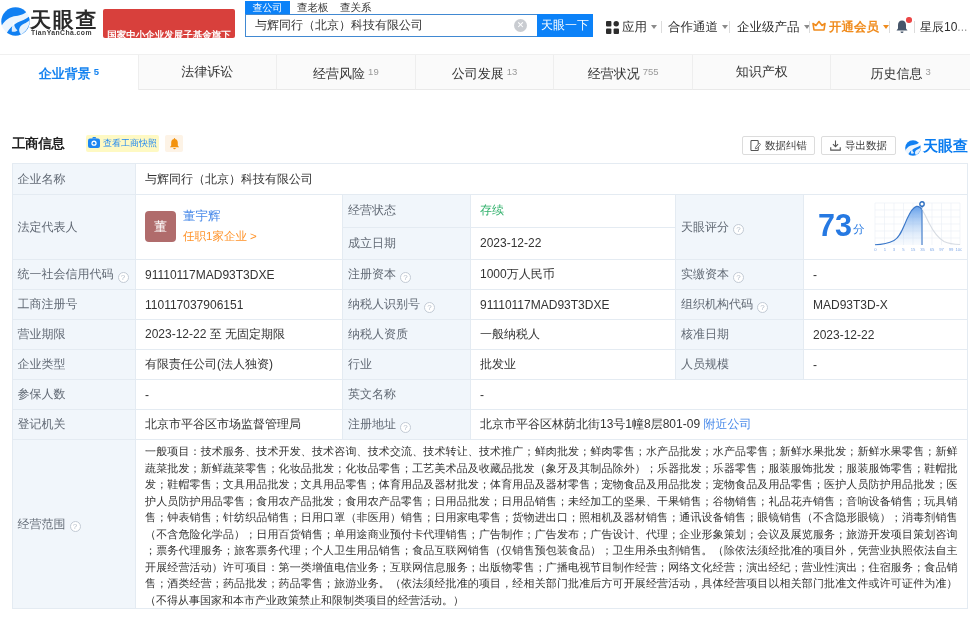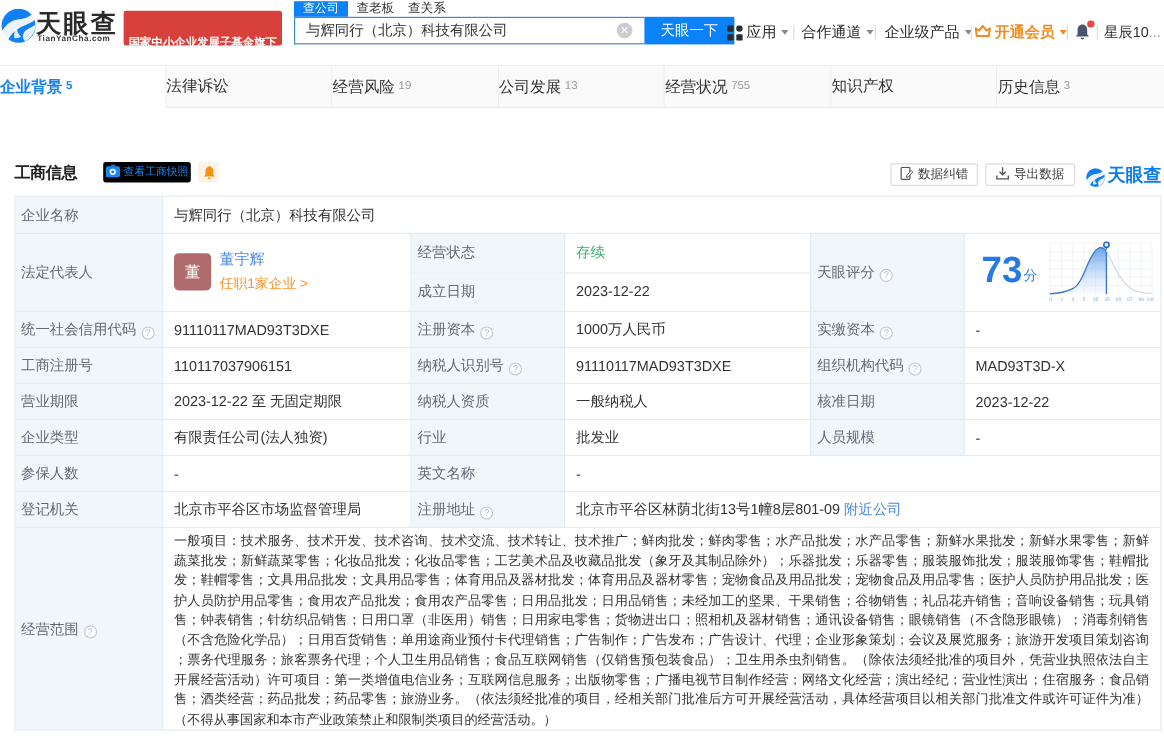--- a/index.html
+++ b/index.html
@@ -9,34 +9,34 @@
 #hdr{position:absolute;left:0;top:0;width:970px;height:54px;background:#fff}
 #logo-txt{position:absolute;left:30px;top:6px;font-size:21px;font-weight:bold;color:#2a2a2a;letter-spacing:1.8px;white-space:nowrap}
 #logo-sub{position:absolute;left:31px;top:28.5px;font-size:6.8px;font-weight:bold;color:#3a3a3a;letter-spacing:0.45px;white-space:nowrap}
 #redbox{position:absolute;left:103px;top:9px;width:132px;height:29px;background:#d8403c;border-radius:2px;color:#fff;text-align:center}
 #redbox .l1{font-size:9.5px;font-weight:bold;letter-spacing:0;margin-top:20px;white-space:nowrap}
 #redbox .l2{font-size:9.5px;font-weight:bold;letter-spacing:2.6px;margin-top:14px;white-space:nowrap;margin-left:2px}
 #stab{position:absolute;left:245px;top:1px;width:45px;height:28px;background:#0c82f8;color:#fff;font-size:10px;text-align:center;line-height:13px}
 .stab2{position:absolute;top:1px;color:#333;font-size:10.5px;line-height:13px}
 #sinput{position:absolute;left:245px;top:14px;width:292px;height:23px;border:1px solid #4189d2;border-right:none;background:#fff;font-size:12px;color:#333;line-height:21px;padding-left:9px}
 #sclear{position:absolute;left:514px;top:19px;width:13px;height:13px;border-radius:50%;background:#c9ccd1;color:#fff;font-size:9px;text-align:center;line-height:13px}
-#sbtn{position:absolute;left:537px;top:14px;width:75px;height:23px;background:#0c82f8;color:#fff;font-size:12px;text-align:center;line-height:23px}
+#sbtn{position:absolute;left:537px;top:14px;width:56px;height:23px;background:#0c82f8;color:#fff;font-size:12px;text-align:center;line-height:23px}
 .hmenu{position:absolute;top:19px;font-size:12.5px;color:#2d2d2d;white-space:nowrap}
 .hdiv{position:absolute;top:21px;width:1px;height:12px;background:#dcdcdc}
 .caret{display:inline-block;width:0;height:0;border-left:3.5px solid transparent;border-right:3.5px solid transparent;border-top:4px solid #8a8a8a;vertical-align:2px;margin-left:4px}
 .caret.o{border-top-color:#f08c1e}
 
 #nav{position:absolute;left:0;top:54px;width:970px;height:35px;border-top:1px solid #f0f0f0}
-.ntab{position:absolute;top:0;height:35px;width:138.57px;background:#fafafa;border-bottom:1px solid #e9e9e9;border-right:1px solid #eee;font-size:13px;color:#333;line-height:34px}
+.ntab{position:absolute;top:0;height:35px;width:138.57px;background:#fafafa;border-bottom:1px solid #e9e9e9;border-right:1px solid #eee;text-align:center;font-size:13px;color:#333;line-height:34px}
 .ntab .cnt{font-size:9.5px;color:#999;margin-left:3px;vertical-align:2.5px}
 .ntab.on{background:#fff;border-bottom:none;color:#1583f0;font-weight:bold}
 .ntab.on .cnt{color:#1583f0}
 
 #t1{position:absolute;left:12px;top:135px;font-size:13.5px;font-weight:bold;color:#212121;letter-spacing:-0.4px}
-#snapbtn{position:absolute;left:86px;top:135px;width:73px;height:17px;background:#000000;border-radius:2px;color:#1d86f2;font-size:9px;line-height:17px;white-space:nowrap}
+#snapbtn{position:absolute;left:86px;top:135px;width:73px;height:17px;background:#fef9c3;border-radius:2px;color:#1d86f2;font-size:9px;line-height:17px;white-space:nowrap}
 #bellbtn{position:absolute;left:165px;top:135px;width:18px;height:17px;background:#fdf3e6;border-radius:2px;text-align:center}
 .gbtn{position:absolute;top:136px;height:19px;border:1px solid #dcdcdc;border-radius:2px;background:#fff;font-size:10.5px;color:#404040;line-height:17px;text-align:center;white-space:nowrap}
 #wm{position:absolute;left:905px;top:137px;white-space:nowrap}
 #wm span{font-size:15px;font-weight:bold;color:#0a7cf0;letter-spacing:0;vertical-align:2px}
 
 #tbl{position:absolute;left:11.5px;top:163px;border-collapse:collapse;table-layout:fixed;width:955px}
 #tbl td{border:1px solid #e4ebf2;font-size:12px;color:#333;padding:0 0 0 9px;overflow:hidden;vertical-align:middle}
 #tbl td.lb{background:#f1f6fb;color:#626a75;padding-left:5px}
 .qi{display:inline-block;width:11px;height:11px;border:1px solid #c3cbd5;border-radius:50%;color:#b3bcc8;font-size:8px;line-height:10px;text-align:center;margin-left:4px;vertical-align:-1.5px;background:#fff}
 #tbl a.bl, a.bl{color:#4889e9;text-decoration:none}

